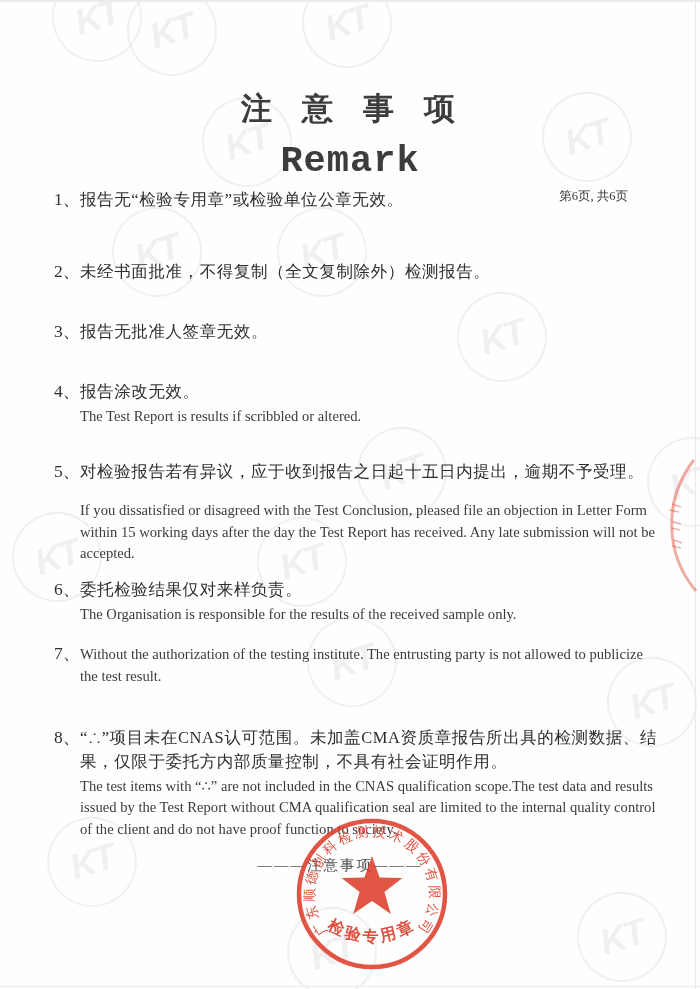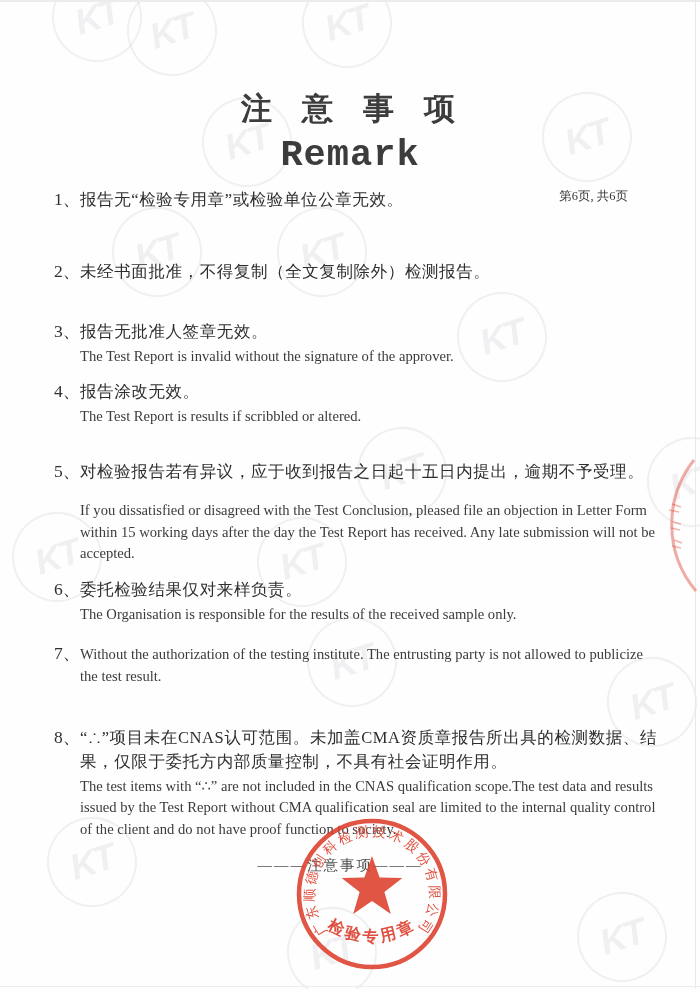--- a/index.html
+++ b/index.html
@@ -25,21 +25,21 @@
     font-size:36px;color:rgba(145,150,160,0.13);letter-spacing:-2px;
   }
 
   
   .title-zh{
     position:absolute;left:0;top:88px;width:700px;margin:0;
     text-align:center;font-size:31px;font-weight:700;color:#3c3c3c;
     letter-spacing:30px;padding-left:26px;box-sizing:border-box;
   }
   .title-en{
-    position:absolute;left:0;top:134px;width:700px;margin:0;
+    position:absolute;left:0;top:140px;width:700px;margin:0;
     text-align:center;font-family:"Liberation Mono","DejaVu Sans Mono",monospace;
     font-size:37px;font-weight:700;color:#3c3c3c;letter-spacing:1px;
   }
   .page-num{
     position:absolute;top:188px;right:72px;font-size:12.5px;color:#343434;
   }
 
   
   .item{
     position:absolute;left:54px;width:606px;
@@ -134,21 +134,20 @@
   </div>
 
   <div class="item i2">
     <span class="num">2、</span>
     <span class="zh">未经书面批准，不得复制（全文复制除外）检测报告。</span>
   </div>
 
   <div class="item i3">
     <span class="num">3、</span>
     <span class="zh">报告无批准人签章无效。</span>
-    <span class="en">The Test Report is invalid without the signature of the approver.</span>
   </div>
 
   <div class="item i4">
     <span class="num">4、</span>
     <span class="zh">报告涂改无效。</span>
     <span class="en">The Test Report is results if scribbled or altered.</span>
   </div>
 
   <div class="item i5">
     <span class="num">5、</span>

